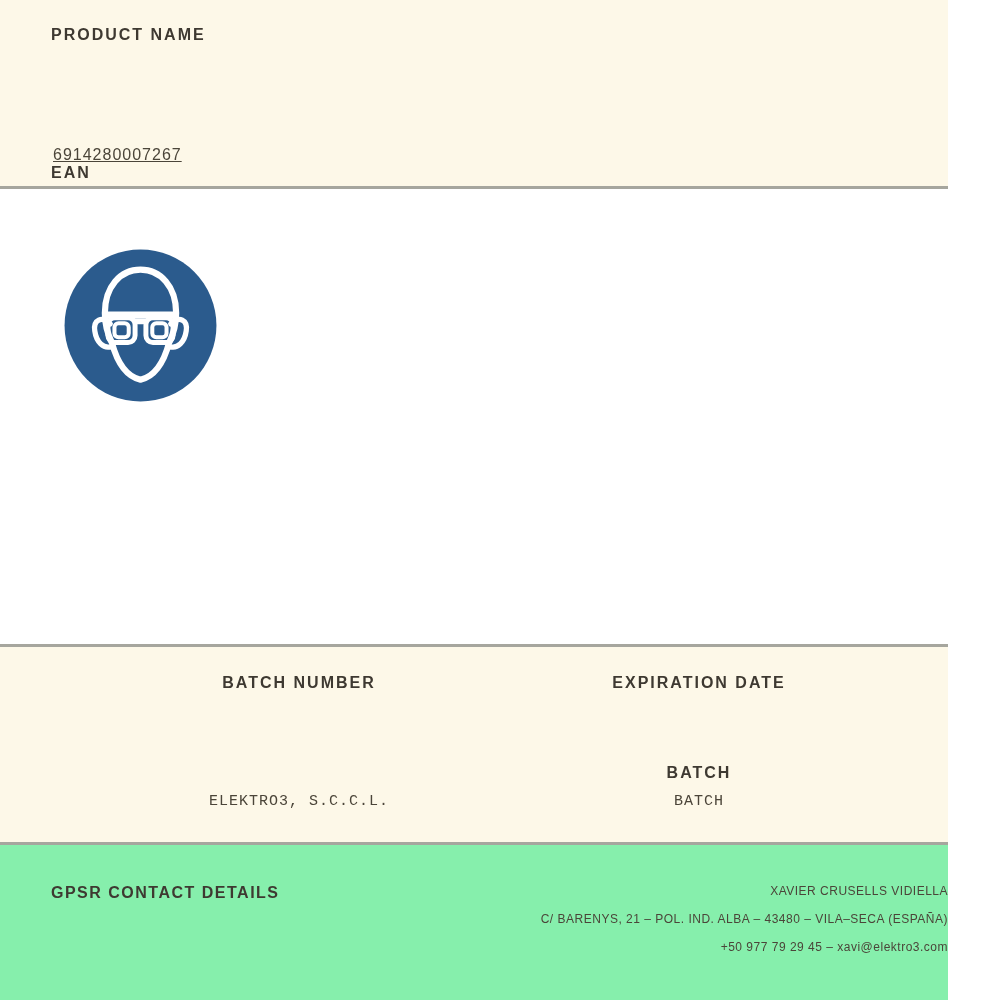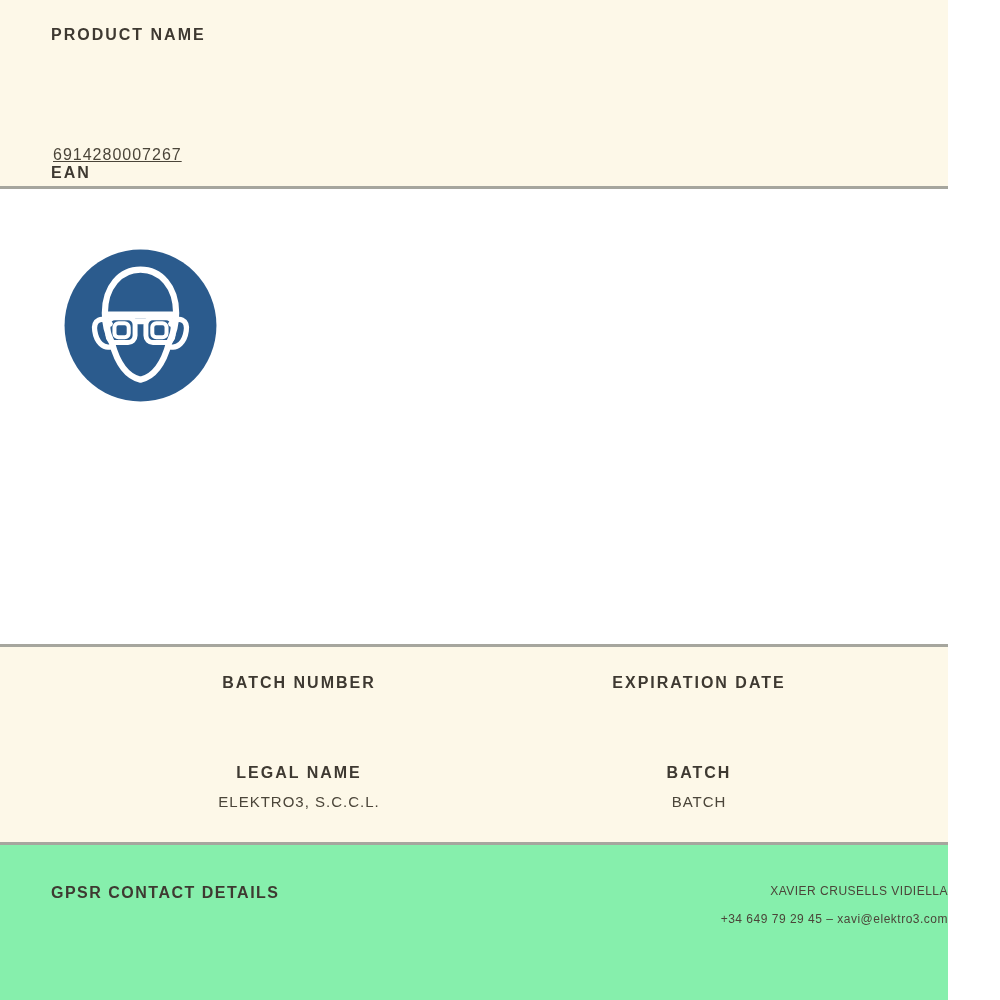--- a/index.html
+++ b/index.html
@@ -65,21 +65,21 @@
   .ean-value     { position: absolute; left: 53px; top: 146px; font-size: 16px; text-decoration: underline; }
 
   
   .safety-icon { position: absolute; left: 63px; top: 59px; width: 155px; height: 155px; display: block; }
 
   
   .col-left  { position: absolute; left: 99px;  width: 400px; text-align: center; }
   .col-right { position: absolute; left: 499px; width: 400px; text-align: center; }
   .row-1 { top: 27px; }
   .row-2 { top: 117px; }
-  .row-2v { top: 146px; }
+  .row-2v { top: 146px; font-family: Liberation Mono, monospace; }
 
   
   .gpsr-heading { position: absolute; left: 51px; top: 39px; letter-spacing: 1.5px; }
   .contact-lines {
     position: absolute; right: 52px; top: 32px;
     text-align: right; line-height: 28px;
     font-size: 12px; letter-spacing: 0.5px; color: #4b4539;
   }
   .contact-lines div { white-space: nowrap; }
 </style>
@@ -125,30 +125,30 @@
 
   <div class="divider d2"></div>
 
   <section class="sec-details">
     <div class="lbl col-right row-1">EXPIRATION DATE</div>
     <div class="lbl col-left row-1">BATCH NUMBER</div>
 
     <div class="val col-left" style="top:57px"></div>
     <div class="val col-right" style="top:57px"></div>
 
-    <div class="lbl col-left row-2">LEGAL NAME</div>
     <div class="val col-left row-2v">ELEKTRO3, S.C.C.L.</div>
 
     <div class="lbl col-right row-2">BATCH</div>
     <div class="val col-right row-2v">BATCH</div>
   </section>
 
   <div class="divider d3"></div>
 
   <section class="sec-contact">
     <div class="lbl gpsr-heading">GPSR CONTACT DETAILS</div>
     <div class="contact-lines">
       <div>XAVIER CRUSELLS VIDIELLA</div>
-      <div>+34 649 79 29 45 – xavi@elektro3.com</div>
+      <div>C/ BARENYS, 21 – POL. IND. ALBA – 43480 – VILA–SECA (ESPAÑA)</div>
+      <div>+50 977 79 29 45 – xavi@elektro3.com</div>
     </div>
   </section>
 
 </div>
 
 </body></html>

